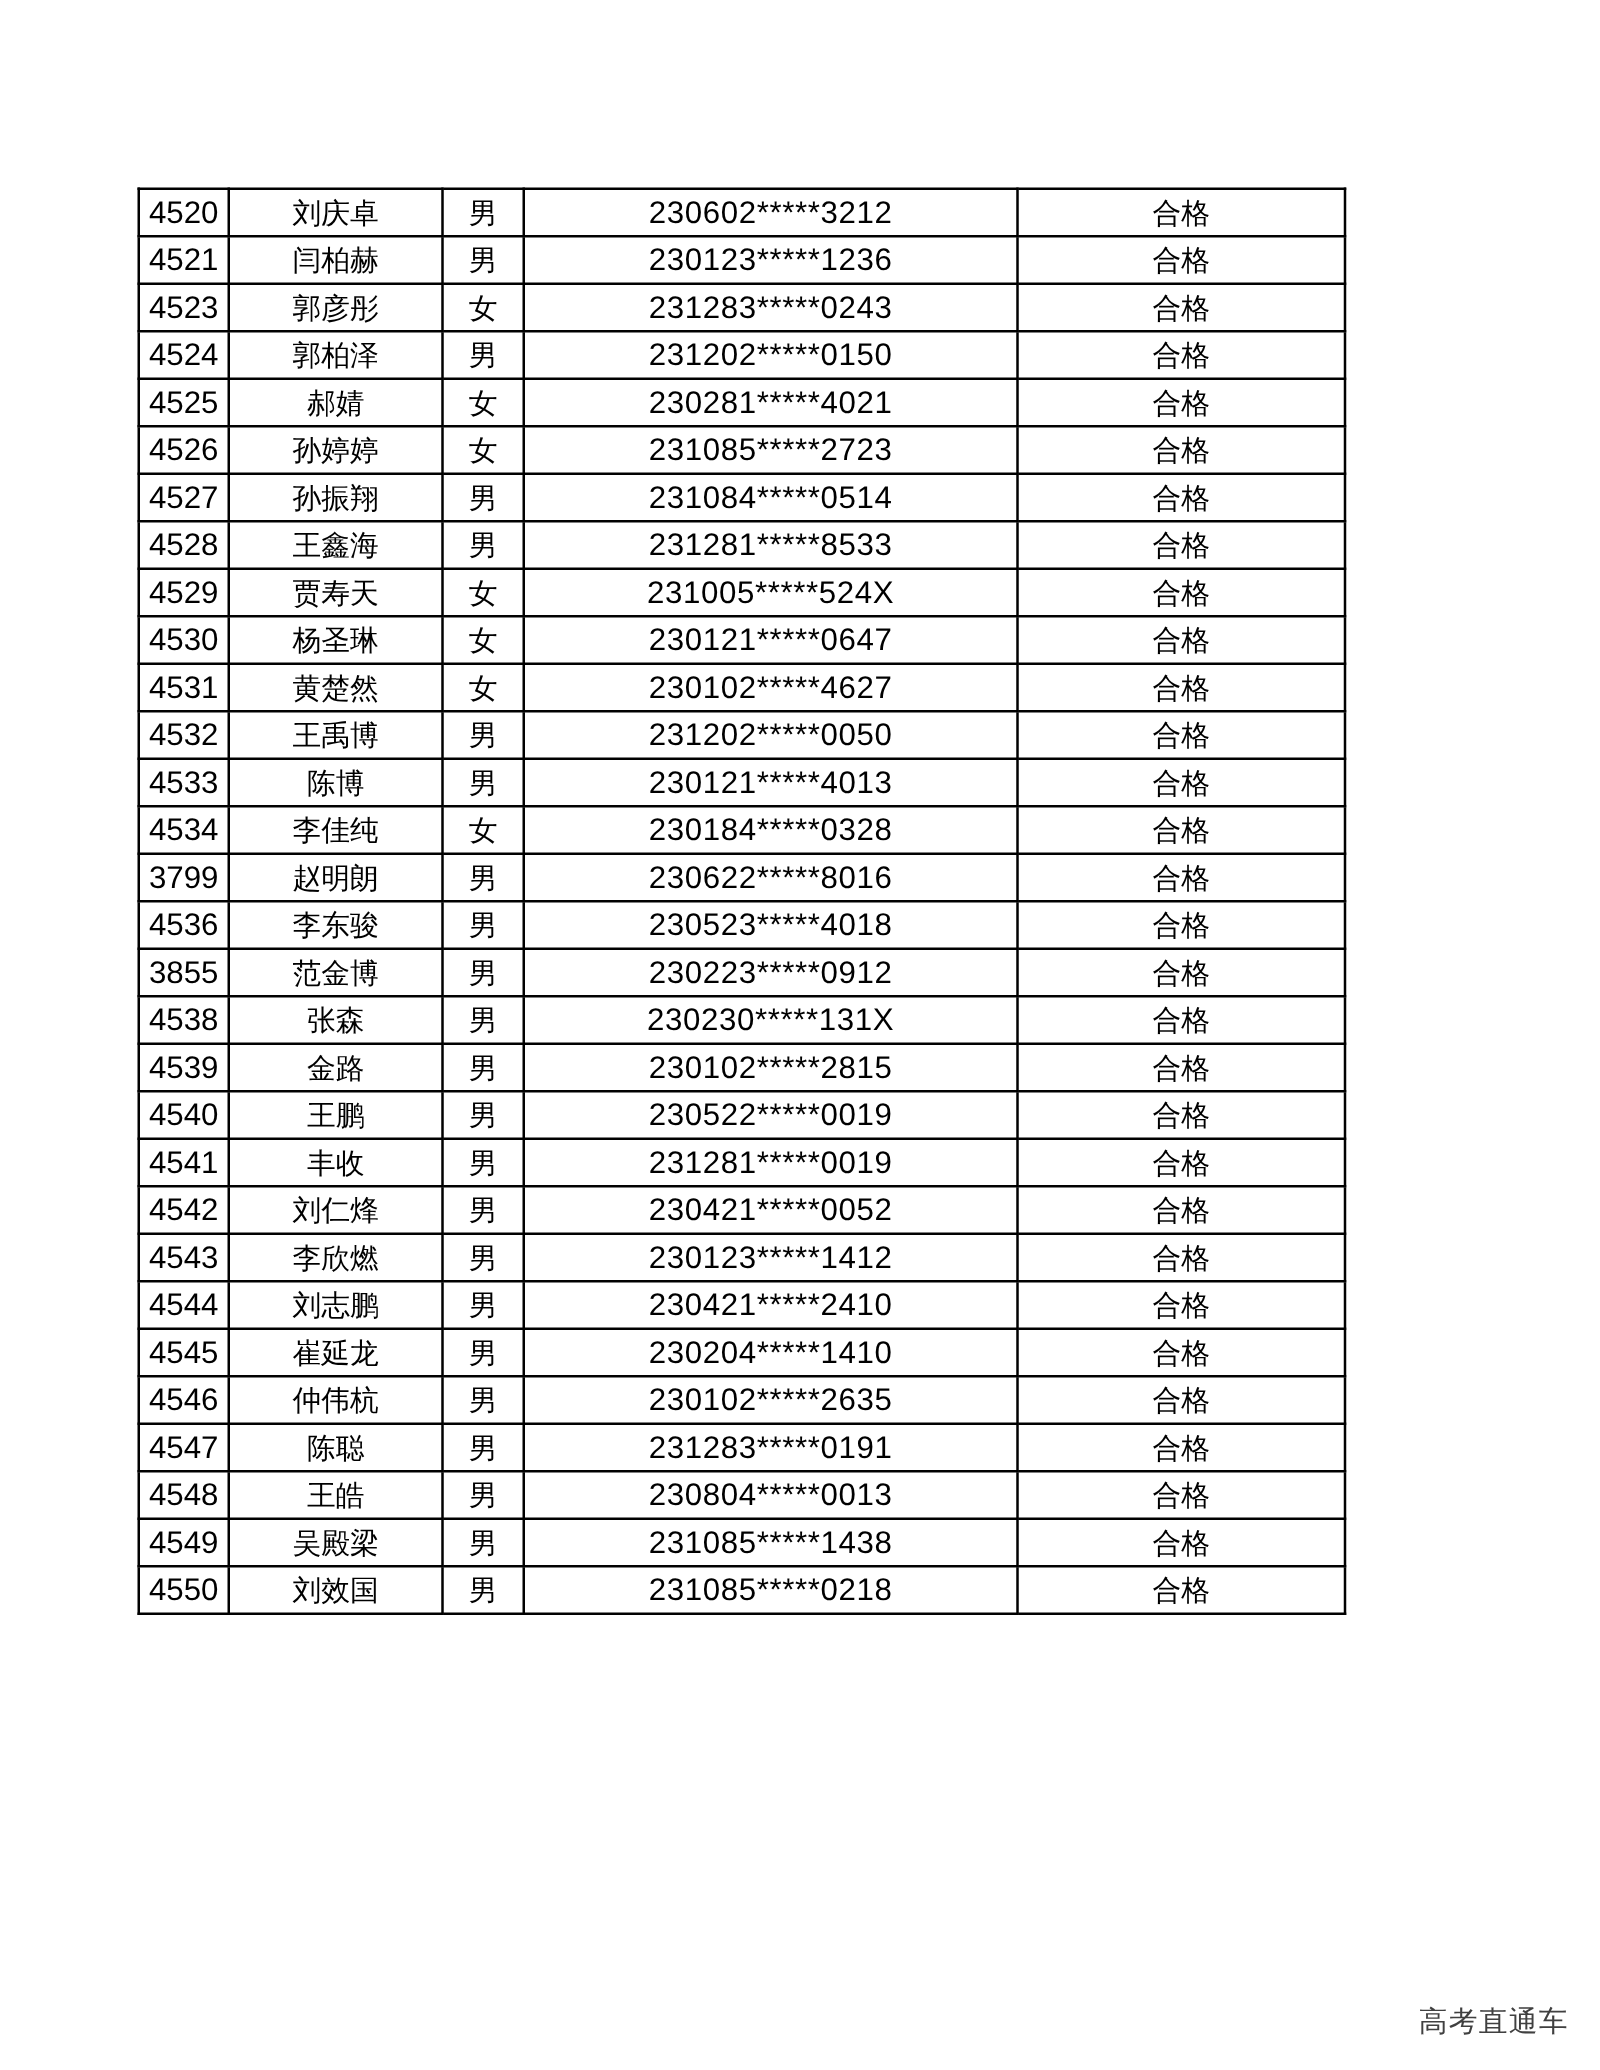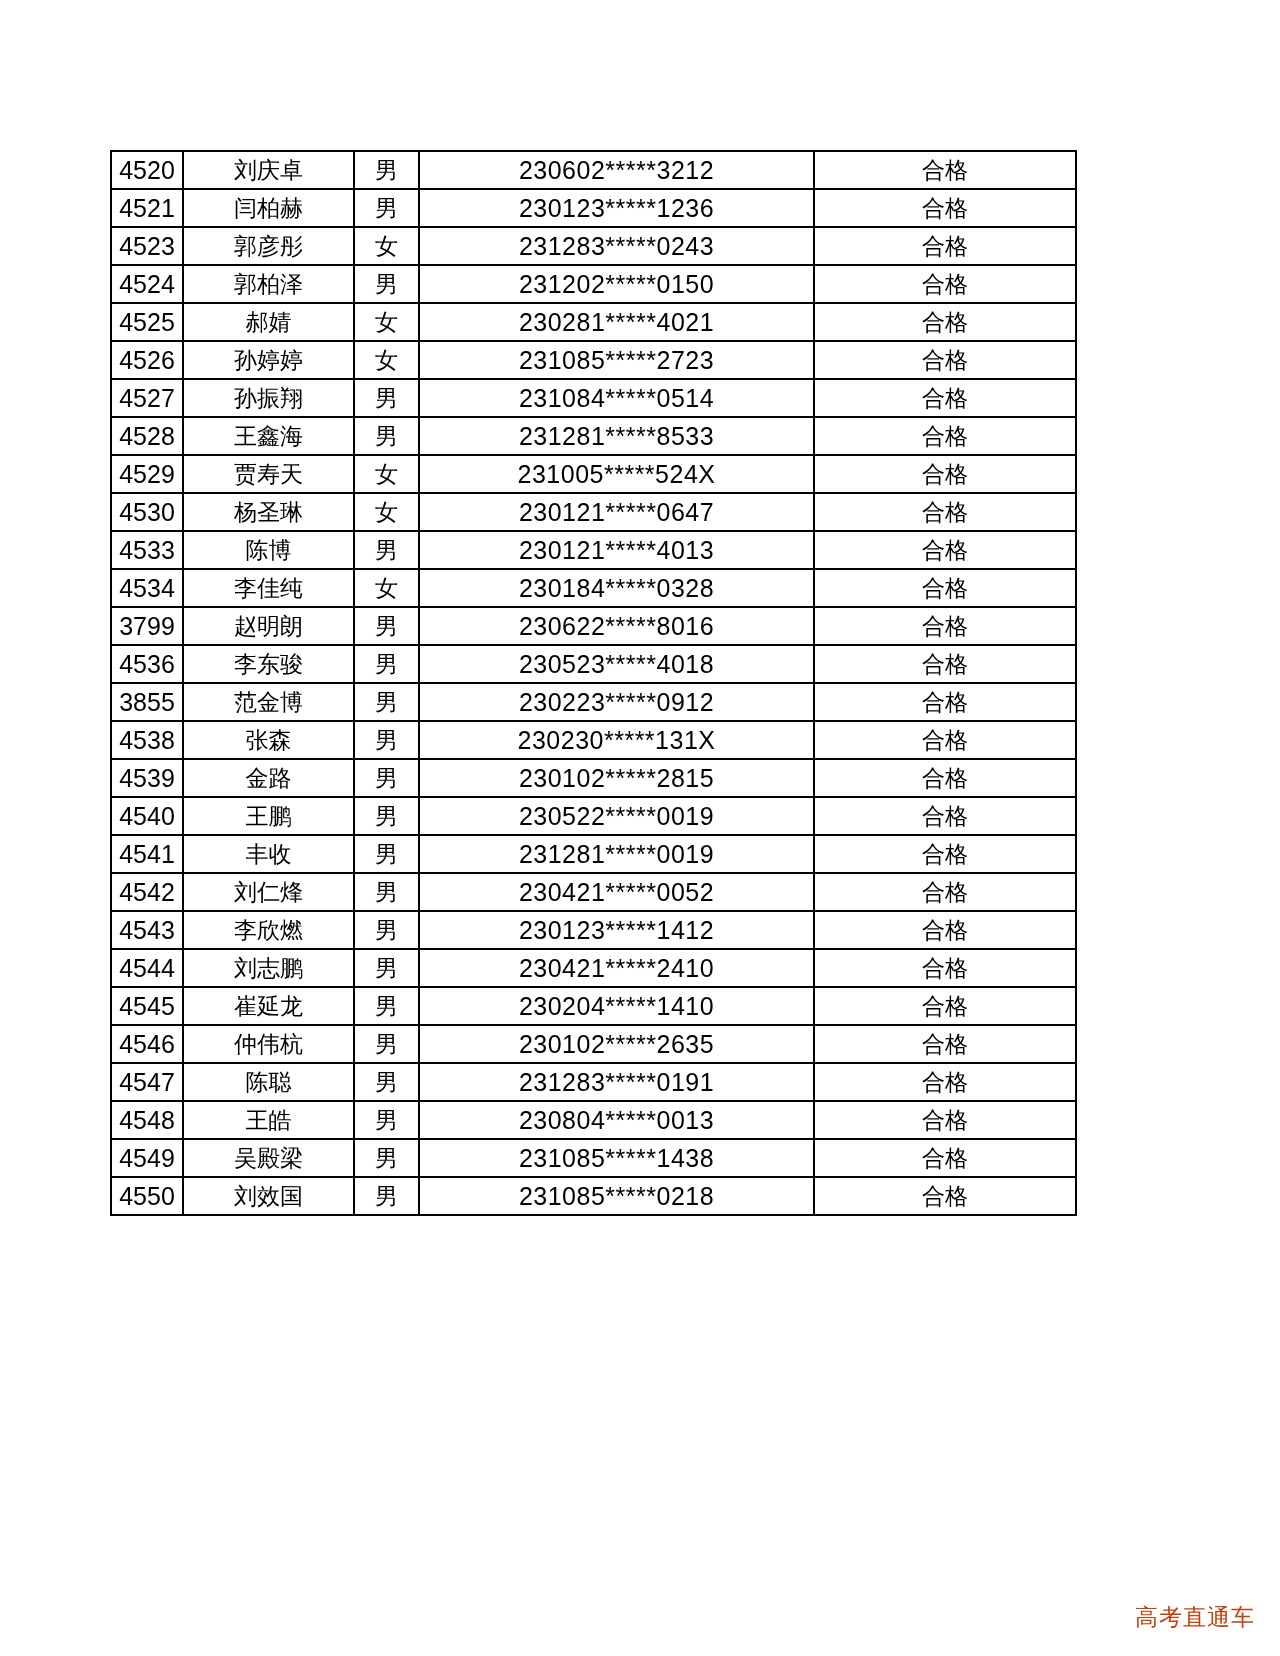--- a/index.html
+++ b/index.html
@@ -149,21 +149,35 @@
     </tr>
 
     <tr>
       <td class="col-no">4530</td>
       <td class="col-name">杨圣琳</td>
       <td class="col-gender">女</td>
       <td class="col-idnum">230121*****0647</td>
       <td class="col-result">合格</td>
     </tr>
 
-
+    <tr>
+      <td class="col-no">4531</td>
+      <td class="col-name">黄楚然</td>
+      <td class="col-gender">女</td>
+      <td class="col-idnum">230102*****4627</td>
+      <td class="col-result">合格</td>
+    </tr>
+
+    <tr>
+      <td class="col-no">4532</td>
+      <td class="col-name">王禹博</td>
+      <td class="col-gender">男</td>
+      <td class="col-idnum">231202*****0050</td>
+      <td class="col-result">合格</td>
+    </tr>
 
     <tr>
       <td class="col-no">4533</td>
       <td class="col-name">陈博</td>
       <td class="col-gender">男</td>
       <td class="col-idnum">230121*****4013</td>
       <td class="col-result">合格</td>
     </tr>
 
     <tr>
@@ -298,15 +312,15 @@
       <td class="col-no">4550</td>
       <td class="col-name">刘效国</td>
       <td class="col-gender">男</td>
       <td class="col-idnum">231085*****0218</td>
       <td class="col-result">合格</td>
     </tr>
 
   </tbody>
   </table>
 
-  <div class="watermark" style="color: #c2410c;">高考直通车</div>
+  <div class="watermark" style="color: #404040;">高考直通车</div>
 
 </div>
 
 </body></html>

